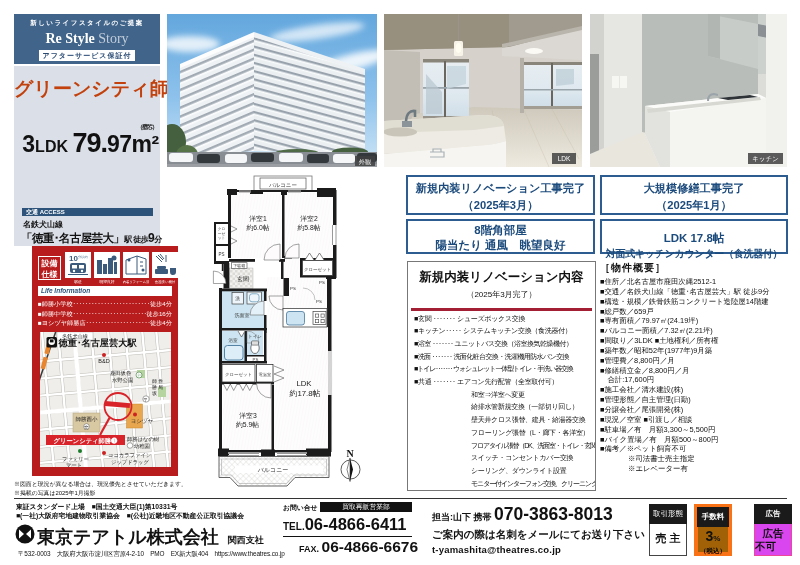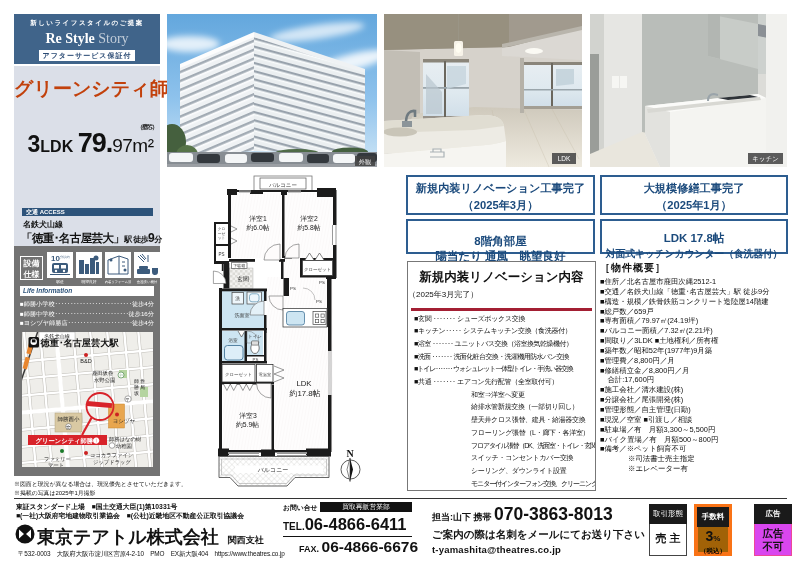--- a/index.html
+++ b/index.html
@@ -17,32 +17,32 @@
   <div style="color:#fff;font-size:14px;font-weight:bold;margin-top:2.5px;font-family:'Liberation Serif',serif">Re Style <span style="color:#c2cdd9;font-weight:normal">Story</span></div>
 
   <div style="margin:3px auto 0;width:96px;height:11px;background:#fff;color:#2a4a74;font-size:7px;font-weight:bold;line-height:11px;letter-spacing:1px">アフターサービス保証付</div>
 </div>
 
 <div class="abs" style="left:14px;top:66px;width:146px;height:180px;background:#dbdfe8">
 
   <div style="text-align:center;font-size:19px;font-weight:bold;color:#c2410c;margin-top:10px;white-space:nowrap">グリーンシティ師勝</div>
 
   <div style="position:absolute;left:7px;top:62px;width:139px;text-align:center;color:#111;white-space:nowrap">
-    <span style="font-size:23px;font-weight:bold">3</span><span style="font-size:16px;font-weight:bold">LDK </span><span style="font-size:27px;font-weight:bold;letter-spacing:-1px">79.</span><span style="font-size:19px;font-weight:normal;letter-spacing:-0.5px">97m²</span></div>
+    <span style="font-size:23px;font-weight:bold">3</span><span style="font-size:16px;font-weight:bold">LDK </span><span style="font-size:27px;font-weight:bold;letter-spacing:-1px">79.</span><span style="font-size:23px;font-weight:bold;letter-spacing:-0.5px">97m²</span></div>
   <div style="position:absolute;left:123px;top:57px;font-size:6px;font-weight:bold;letter-spacing:-1px;color:#111">（壁芯）
   </div>
 
   <div style="position:absolute;left:8px;top:142px;width:131px;height:8px;background:#2d537a;color:#fff;font-size:6px;font-weight:bold;line-height:8px;padding-left:4px">交通 ACCESS</div>
 
   <div style="position:absolute;left:9px;top:153px;font-size:8px;font-weight:bold;color:#111">名鉄犬山線</div>
 
   <div style="position:absolute;left:7px;top:162px;width:146px;font-weight:bold;color:#111;white-space:nowrap;letter-spacing:-0.6px"><span style="font-size:11.5px">「徳重･名古屋芸大」</span><span style="font-size:8px">駅 徒歩</span><span style="font-size:12px">9</span><span style="font-size:8px">分</span></div>
 </div>
 
-<div class="abs" style="left:14px;top:246px;width:146px;height:230px;background:#737373">
+<div class="abs" style="left:32px;top:246px;width:146px;height:230px;background:#b91c1c">
 
   <div style="position:absolute;left:6px;top:10px;width:23px;height:24px;border:1px solid #fff;color:#fff;font-size:8px;font-weight:bold;text-align:center;line-height:11px;padding-top:1px">設備<br>仕様</div>
 
   <svg style="position:absolute;left:33px;top:6px" width="26" height="33" viewBox="0 0 26 33">
     <rect width="26" height="26" fill="#fff"></rect>
     <text x="4" y="9" font-size="8" font-weight="bold" fill="#3c5b7c">10</text>
     <text x="13" y="6" font-size="3.2" fill="#3c5b7c">分以内</text>
     <rect x="5" y="11" width="16" height="10" rx="2" fill="#3c5b7c"></rect>
     <rect x="7" y="13" width="5" height="3.5" fill="#fff"></rect>
     <rect x="14" y="13" width="5" height="3.5" fill="#fff"></rect>
@@ -232,34 +232,34 @@
 
 <div class="abs" style="left:694px;top:504px;width:38px;height:52px;border:4px solid #f97316;background:#a16207">
   <div style="background:#1a1a1a;color:#fff;font-size:7.5px;font-weight:bold;text-align:center;height:20px;line-height:20px;margin:-1px -1px 0">手数料</div>
   <div style="font-size:14px;font-weight:bold;color:#111;text-align:center;margin-top:3px;line-height:13px">3<span style="font-size:8px">%</span></div>
       <div style="font-size:6.5px;font-weight:bold;text-align:center;line-height:11px">（税込）</div>
 </div>
 
 <div class="abs" style="left:754px;top:504px;width:38px;height:52px;border:1px solid #ec4899;background:#d946ef">
   <div style="background:#1a1a1a;color:#fff;font-size:7.5px;font-weight:bold;text-align:center;height:20px;line-height:20px;margin:-1px -1px 0">広告</div>
   <div style="font-size:10.5px;font-weight:bold;color:#111;text-align:center;margin-top:3px;line-height:13px">広告</div>
-      <div style="font-size:10.5px;font-weight:bold;color:#111;text-align:center;line-height:13px">不可</div>
+      <div style="font-size:10.5px;font-weight:bold;color:#111;line-height:13px">不可</div>
 </div>
 
 <div class="abs navy" style="left:406px;top:175px;width:189px;height:40px;border:2px solid #2d5d90;text-align:center;font-weight:bold;font-size:11.2px;line-height:16.5px;padding-top:3px">新規内装リノベーション工事完了<br>（2025年3月）</div>
 
 <div class="abs navy" style="left:600px;top:175px;width:188px;height:40px;border:2px solid #2d5d90;text-align:center;font-weight:bold;font-size:11.2px;line-height:16.5px;padding-top:3px">大規模修繕工事完了<br>（2025年1月）</div>
 
-<div class="abs navy" style="left:406px;top:219px;width:189px;height:35px;border:2px solid #2d5d90;text-align:center;font-weight:bold;font-size:11.5px;line-height:15px;padding-top:13px">8階角部屋<br>陽当たり 通風　眺望良好</div>
+<div class="abs navy" style="left:406px;top:219px;width:189px;height:35px;border:2px solid #2d5d90;text-align:center;font-weight:bold;font-size:11.5px;line-height:15px;padding-top:2px">8階角部屋<br>陽当たり 通風　眺望良好</div>
 
 <div class="abs navy" style="left:600px;top:219px;width:188px;height:35px;border:2px solid #2d5d90;text-align:center;font-weight:bold;font-size:11.5px;line-height:15px;padding-top:10px">LDK 17.8帖<br><span style="font-size:10px;letter-spacing:-0.3px">対面式キッチンカウンター（食洗器付）</span></div>
 
 <div class="abs" style="left:407px;top:261px;width:189px;height:230px;border:1.5px solid #777;background:#fff;overflow:hidden">
   <div style="text-align:center;font-size:12.5px;font-weight:bold;color:#111;margin-top:7px">新規内装リノベーション内容</div>
-  <div style="font-size:8px;color:#111;margin-top:3px">（2025年3月完了）</div>
+  <div style="text-align:center;font-size:8px;color:#111;margin-top:3px">（2025年3月完了）</div>
 
   <div style="margin:8px 3px 0;height:2.5px;background:#a31f33"></div>
   <div style="font-size:7px;color:#111;line-height:12.7px;margin:2px 0 0 6px;white-space:nowrap;letter-spacing:-0.3px">
     <div>■玄関 ･･･････ シューズボックス交換</div>
     <div>■キッチン･････ システムキッチン交換（食洗器付）</div>
     <div style="letter-spacing:-0.5px">■浴室 ･･･････ ユニットバス交換（浴室換気乾燥機付）</div>
     <div style="letter-spacing:-0.6px">■洗面 ･･･････ 洗面化粧台交換・洗濯機用防水パン交換</div>
     <div style="letter-spacing:-1.1px">■トイレ･･･････ ウォシュレット一体型トイレ・手洗い器交換</div>
     <div>■共通 ･･･････ エアコン先行配管（全室取付可）</div>
     <div style="padding-left:57px">和室⇒洋室へ変更</div>
@@ -281,22 +281,22 @@
     <div>■構造・規模／鉄骨鉄筋コンクリート造陸屋14階建</div>
     <div>■総戸数／659戸</div>
     <div>■専有面積／79.97㎡(24.19坪)</div>
     <div>■バルコニー面積／7.32㎡(2.21坪)</div>
     <div>■間取り／3LDK ■土地権利／所有権</div>
     <div>■築年数／昭和52年(1977年)9月築</div>
     <div>■管理費／8,800円／月</div>
     <div>■修繕積立金／8,800円／月</div>
     <div>　合計:17,600円</div>
     <div>■施工会社／清水建設(株)</div>
+    <div>■管理形態／自主管理(日勤)</div>
     <div>■分譲会社／尾張開発(株)</div>
-    <div>■管理形態／自主管理(日勤)</div>
     <div>■現況／空室 ■引渡し／相談</div>
     <div>■駐車場／有　月額3,300～5,500円</div>
     <div>■バイク置場／有　月額500～800円</div>
     <div>■備考／※ペット飼育不可</div>
     <div style="padding-left:28px">※司法書士売主指定</div>
     <div style="padding-left:28px">※エレベーター有</div>
   </div>
 </div>
 
 <svg class="abs" style="left:167px;top:14px" width="210" height="153" viewBox="0 0 210 153">

